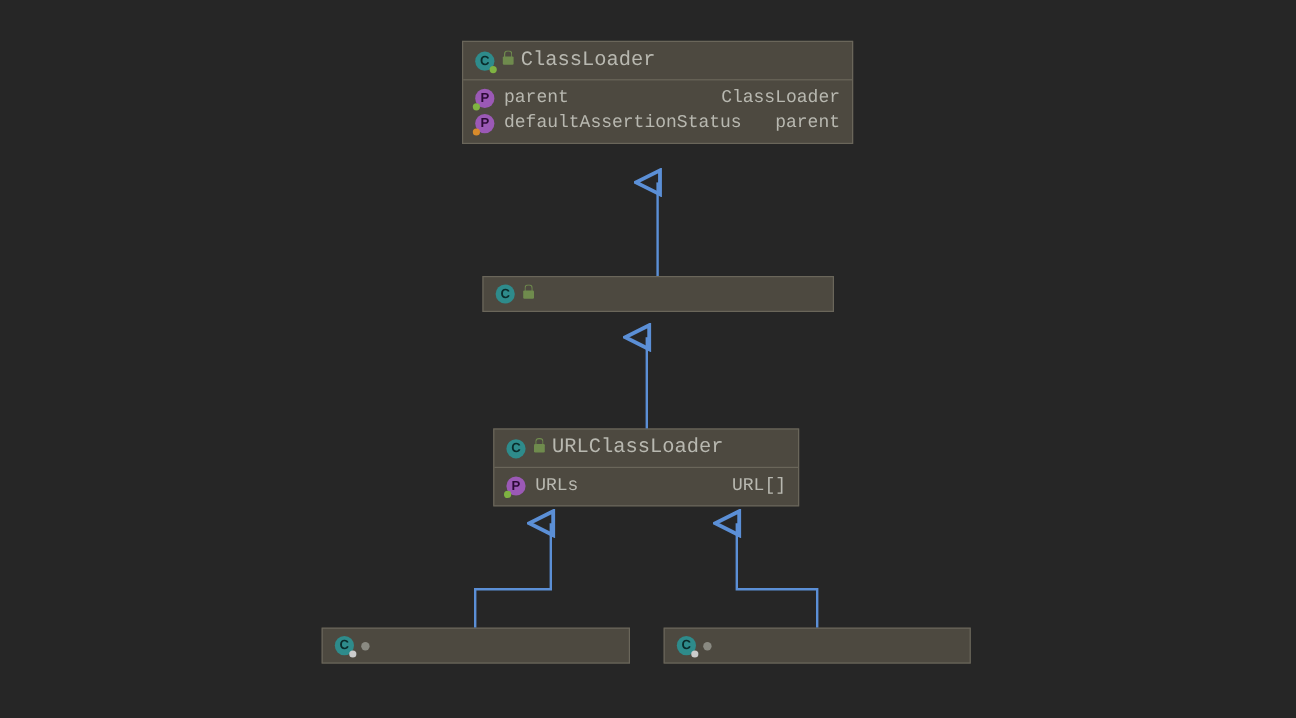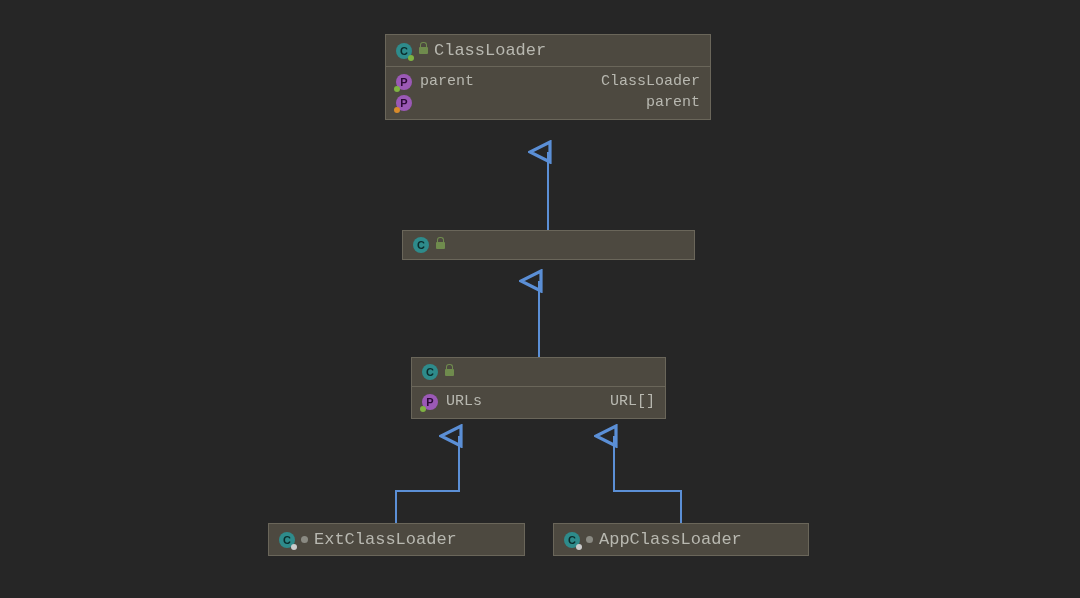--- a/index.html
+++ b/index.html
@@ -101,62 +101,62 @@
     <div class="row">
       <span class="rleft">
         <span class="icon p">P<span class="dot bl green"></span></span>
         <span>parent</span>
       </span>
       <span class="type">ClassLoader</span>
     </div>
     <div class="row">
       <span class="rleft">
         <span class="icon p">P<span class="dot bl orange"></span></span>
+        <span>defaultAssertionStatus</span>
       </span>
       <span class="type">parent</span>
     </div>
   </div>
 </div>
 
 <div class="node" style="left:402px; top:230px; width:293px;">
   <div class="header noborder">
     <span class="icon c">C</span>
     <span class="lock"></span>
   </div>
 </div>
 
 <div class="node" style="left:411px; top:357px; width:255px;">
   <div class="header">
     <span class="icon c">C</span>
     <span class="lock"></span>
+    <span>URLClassLoader</span>
   </div>
   <div class="body">
     <div class="row">
       <span class="rleft">
         <span class="icon p">P<span class="dot bl green"></span></span>
         <span>URLs</span>
       </span>
       <span class="type">URL[]</span>
     </div>
   </div>
 </div>
 
 <div class="node" style="left:268px; top:523px; width:257px;">
   <div class="header noborder">
     <span class="icon c">C<span class="dot br white"></span></span>
     <span class="sdot"></span>
-    <span>ExtClassLoader</span>
   </div>
 </div>
 
 <div class="node" style="left:553px; top:523px; width:256px;">
   <div class="header noborder">
     <span class="icon c">C<span class="dot br white"></span></span>
     <span class="sdot"></span>
-    <span>AppClassLoader</span>
   </div>
 </div>
 
 <svg class="arrows" width="1080" height="598">
   <defs>
     <marker id="tri" markerWidth="12" markerHeight="12" refX="6" refY="10" orient="auto">
       <path d="M1,11 L6,1 L11,11 Z" fill="none" stroke="#5b8fd6" stroke-width="1.6"></path>
     </marker>
   </defs>
 

